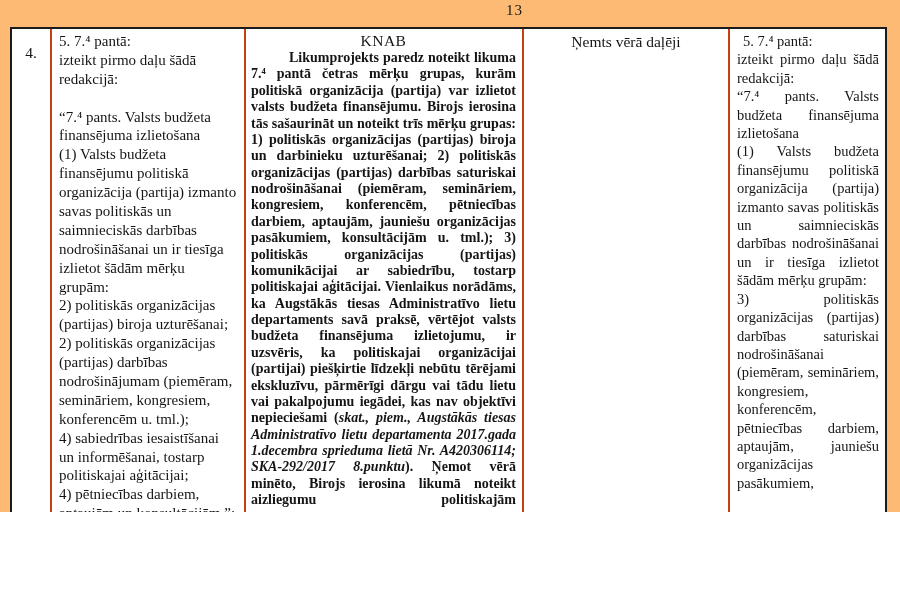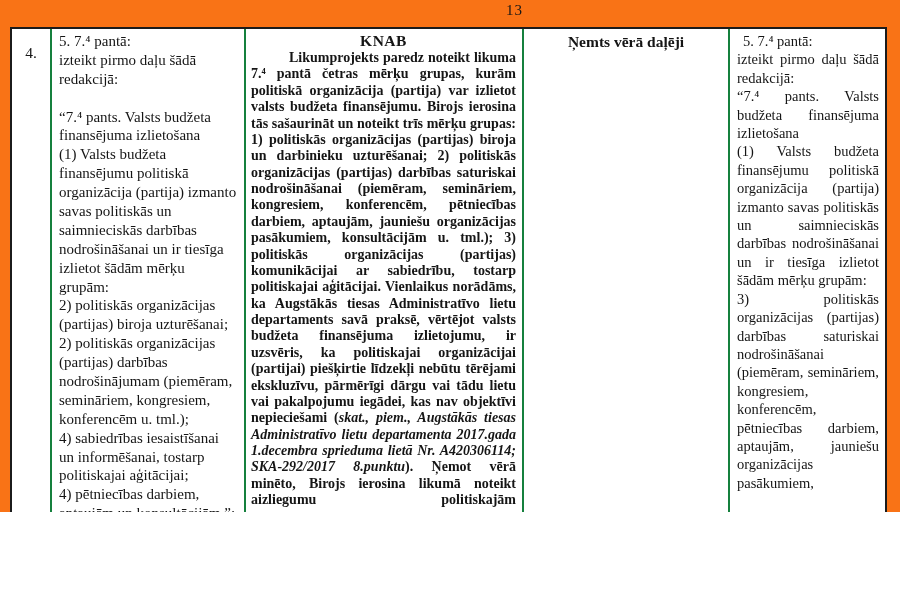--- a/index.html
+++ b/index.html
@@ -1,64 +1,64 @@
 <!DOCTYPE html>
 <html><head>
 <meta charset="utf-8">
 <style>
   html,body{margin:0;padding:0;background:#ffffff;}
   .doc{
     position:relative;
     width:900px;height:512px;
-    background:#f97316;
+    background:#fdba74;
     color:#151515;
     font-family:"Liberation Serif", serif;
     overflow:hidden;
   }
   .pagenum{
     position:absolute;top:2px;left:506px;
     font-size:15px;letter-spacing:1px;
   }
   .tbl{
     position:absolute;left:10px;top:27px;
     width:877px;height:557px;
     display:flex;
     border:2px solid #1b1b1b;
     box-sizing:border-box;
     background:#ffffff;
   }
   .cell{
     box-sizing:border-box;
-    border-left:2px solid #15803d;
+    border-left:2px solid #c2410c;
     overflow:hidden;
     flex:0 0 auto;
   }
   .cell:first-child{border-left:none;}
   .cell p{margin:0;}
   
   .col-num{width:38px;text-align:center;padding-top:15px;font-size:15.5px;}
   
   .col-amend{width:194px;padding:3px 7px 0 7px;font-size:15px;line-height:1.26;}
   
   .col-opinion{width:278px;padding:0 6px 0 5px;}
   .opinion-header{
-    text-align:center;font-weight:bold;font-size:15.5px;
+    text-align:center;font-weight:normal;font-size:15.5px;
     padding-top:3px;letter-spacing:.5px;
   }
   .opinion-body p{
     font-size:14px;line-height:1.17;
     text-align:justify;text-align-last:justify;
     text-indent:38px;
     font-weight:bold;
   }
   .opinion-body .it{font-style:italic;}
   
   .col-decision{width:206px;}
   .decision-label{
-    text-align:center;font-weight:bold;font-size:15.5px;padding-top:4px;
+    text-align:center;font-weight:normal;font-size:15.5px;padding-top:4px;
   }
   
   .col-final{width:157px;padding:3px 6px 0 7px;font-size:14.5px;line-height:1.27;}
   .col-final p{text-align:justify;}
   .col-final p:first-child{text-indent:6px;}
 </style>
 </head>
 <body>
 
 <div class="doc">

